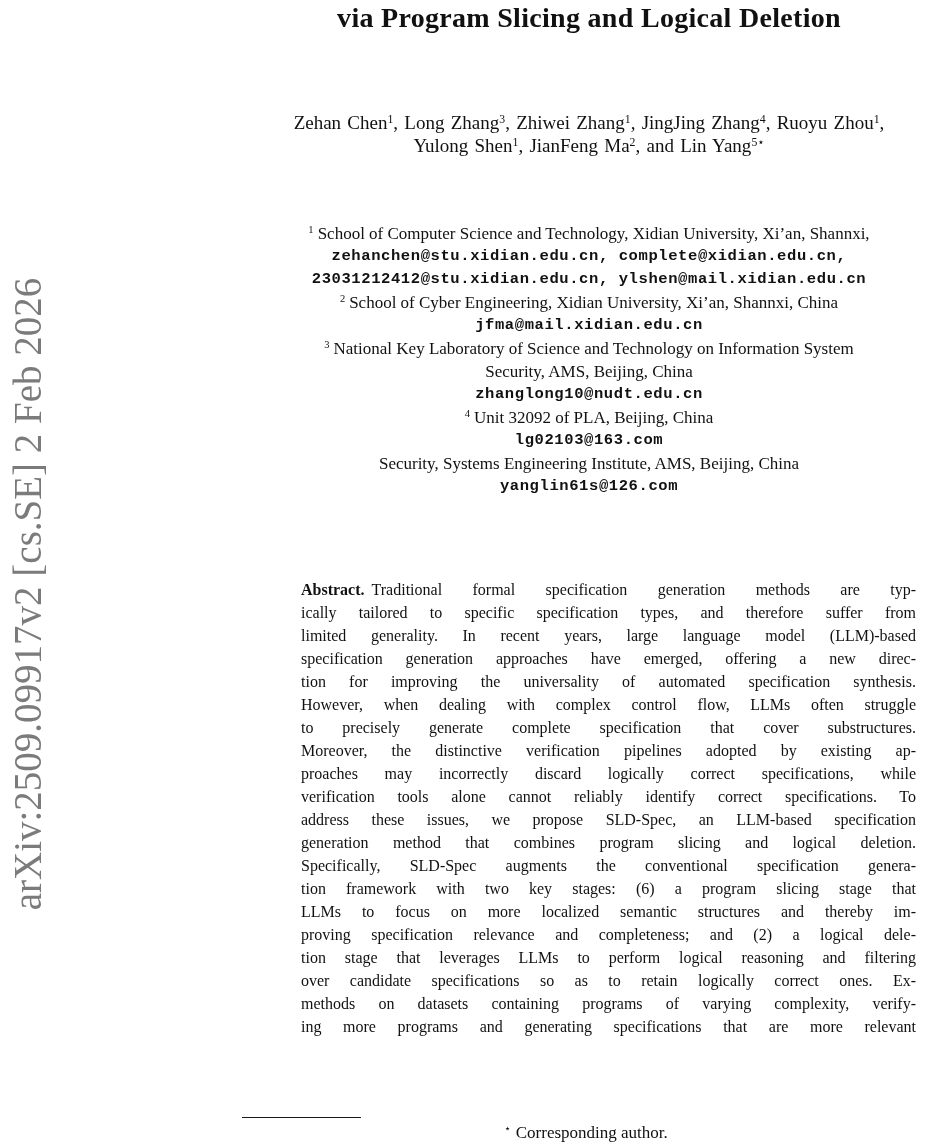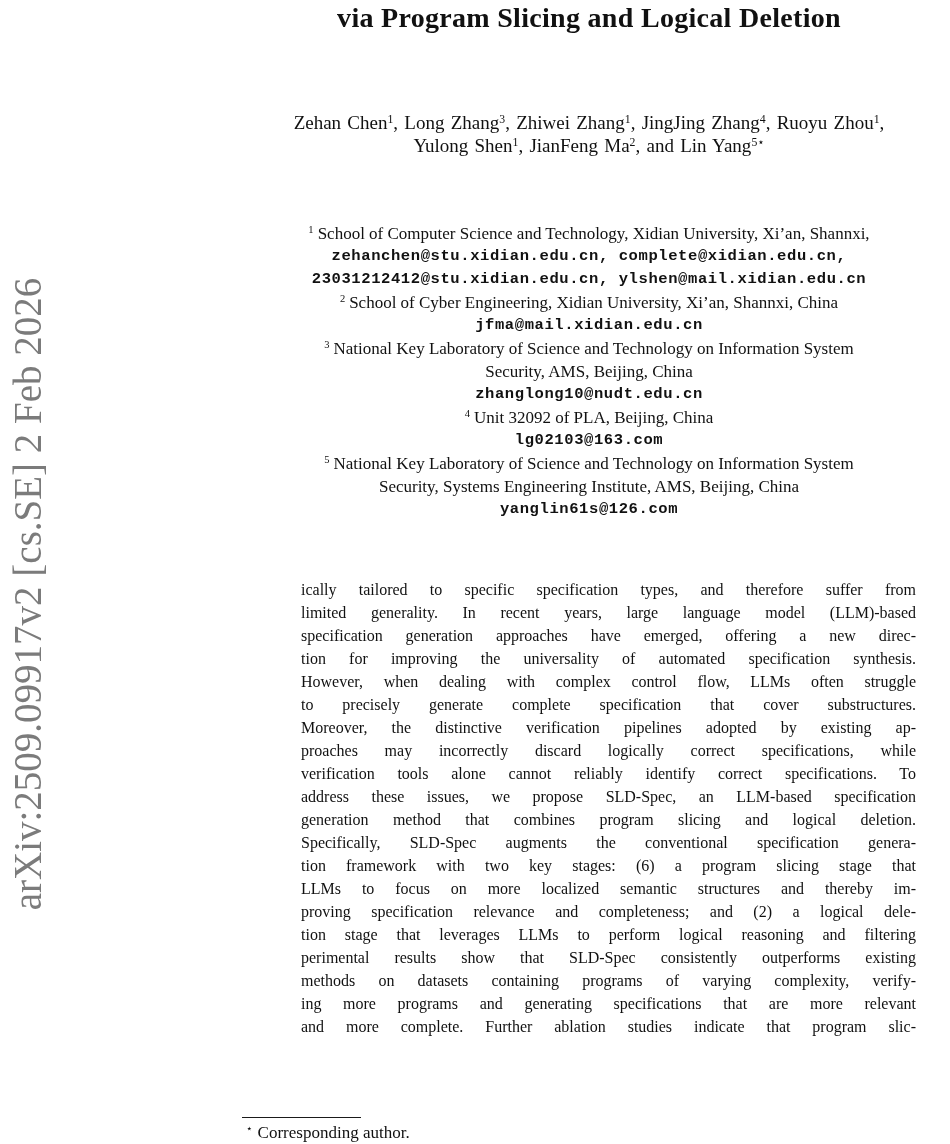--- a/index.html
+++ b/index.html
@@ -50,21 +50,21 @@
     text-align:justify;text-align-last:justify;text-justify:inter-word;
     height:23px;
   }
   .abs-label{font-weight:bold;margin-right:7px;}
   .footnote-rule{
     position:absolute;top:1117px;left:9px;width:119px;height:0;
     border-top:1.5px solid #1a1a1a;
   }
   .footnote{
     position:absolute;top:1122px;left:13px;width:680px;
-    font-size:17px;line-height:21px;
+    font-size:17px;line-height:21px;text-align:center;
   }
   .fnt{margin-left:5px;}
 </style>
 </head>
 <body>
 
 <div class="stamp-anchor">
   <div class="stamp-text">arXiv:2509.09917v2  [cs.SE]  2 Feb 2026</div>
 </div>
 
@@ -83,46 +83,45 @@
     <div class="affil-line"><sup class="s">1</sup><span class="afft">School of Computer Science and Technology, Xidian University, Xi’an, Shannxi,</span></div>
     <div class="affil-line mono"><span>zehanchen@stu.xidian.edu.cn, complete@xidian.edu.cn,</span></div>
     <div class="affil-line mono"><span>23031212412@stu.xidian.edu.cn, ylshen@mail.xidian.edu.cn</span></div>
     <div class="affil-line"><sup class="s">2</sup><span class="afft">School of Cyber Engineering, Xidian University, Xi’an, Shannxi, China</span></div>
     <div class="affil-line mono"><span>jfma@mail.xidian.edu.cn</span></div>
     <div class="affil-line"><sup class="s">3</sup><span class="afft">National Key Laboratory of Science and Technology on Information System</span></div>
     <div class="affil-line"><span>Security, AMS, Beijing, China</span></div>
     <div class="affil-line mono"><span>zhanglong10@nudt.edu.cn</span></div>
     <div class="affil-line"><sup class="s">4</sup><span class="afft">Unit 32092 of PLA, Beijing, China</span></div>
     <div class="affil-line mono"><span>lg02103@163.com</span></div>
-    <div class="affil-line"><sup class="s">5</sup><span class="afft">National Key Laboratory of Science and Technology on Information System</span></div>
     <div class="affil-line"><span>Security, Systems Engineering Institute, AMS, Beijing, China</span></div>
     <div class="affil-line mono"><span>yanglin61s@126.com</span></div>
   </div>
 
   <div class="abstract">
+    <div class="abs-line"><b class="abs-label">Abstract.</b><span>Traditional formal specification generation methods are typ-</span></div>
     <div class="abs-line">ically tailored to specific specification types, and therefore suffer from</div>
     <div class="abs-line">limited generality. In recent years, large language model (LLM)-based</div>
     <div class="abs-line">specification generation approaches have emerged, offering a new direc-</div>
     <div class="abs-line">tion for improving the universality of automated specification synthesis.</div>
     <div class="abs-line">However, when dealing with complex control flow, LLMs often struggle</div>
     <div class="abs-line">to precisely generate complete specification that cover substructures.</div>
     <div class="abs-line">Moreover, the distinctive verification pipelines adopted by existing ap-</div>
     <div class="abs-line">proaches may incorrectly discard logically correct specifications, while</div>
     <div class="abs-line">verification tools alone cannot reliably identify correct specifications. To</div>
     <div class="abs-line">address these issues, we propose SLD-Spec, an LLM-based specification</div>
     <div class="abs-line">generation method that combines program slicing and logical deletion.</div>
     <div class="abs-line">Specifically, SLD-Spec augments the conventional specification genera-</div>
     <div class="abs-line">tion framework with two key stages: (6) a program slicing stage that</div>
     <div class="abs-line">LLMs to focus on more localized semantic structures and thereby im-</div>
     <div class="abs-line">proving specification relevance and completeness; and (2) a logical dele-</div>
     <div class="abs-line">tion stage that leverages LLMs to perform logical reasoning and filtering</div>
-    <div class="abs-line">perimental results show that SLD-Spec consistently outperforms existing</div>
+    <div class="abs-line">over candidate specifications so as to retain logically correct ones. Ex-</div>
     <div class="abs-line">methods on datasets containing programs of varying complexity, verify-</div>
     <div class="abs-line">ing more programs and generating specifications that are more relevant</div>
-    <div class="abs-line">and more complete. Further ablation studies indicate that program slic-</div>
   </div>
 
   <div class="footnote-rule"></div>
   <div class="footnote">
     <sup class="s">⋆</sup><span class="fnt">Corresponding author.</span>
   </div>
 
 </div>
 
 </body></html>

